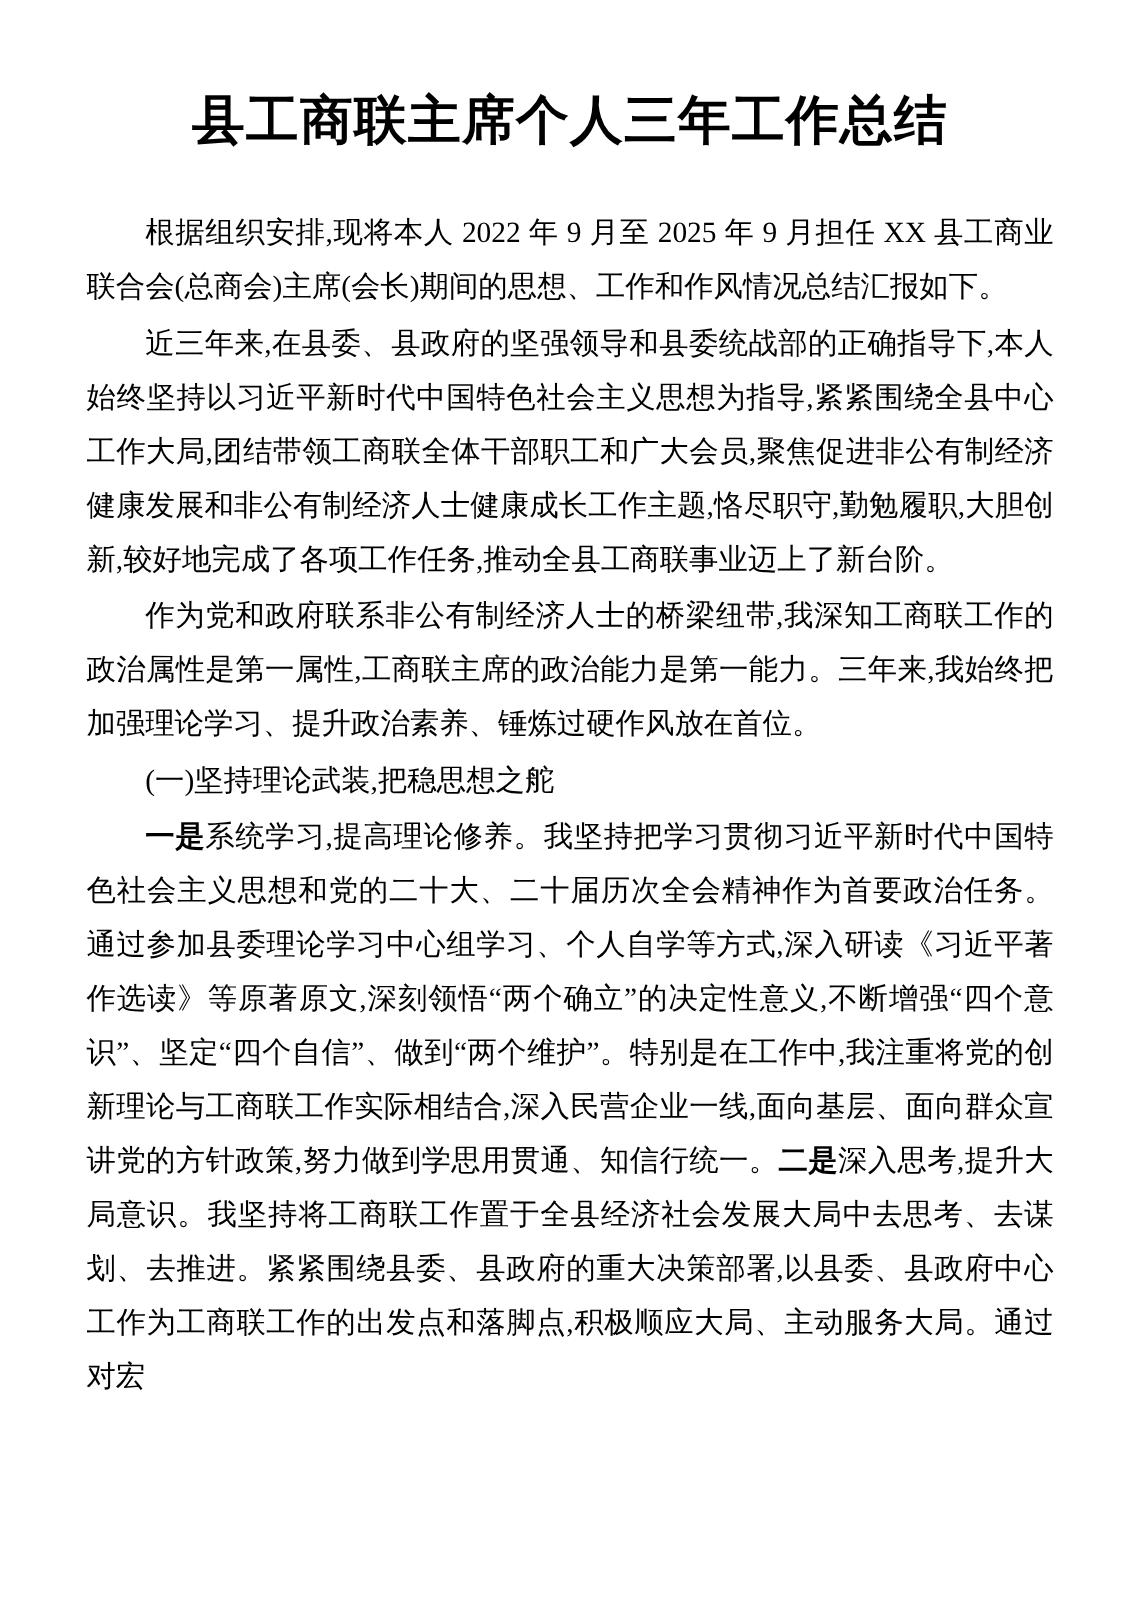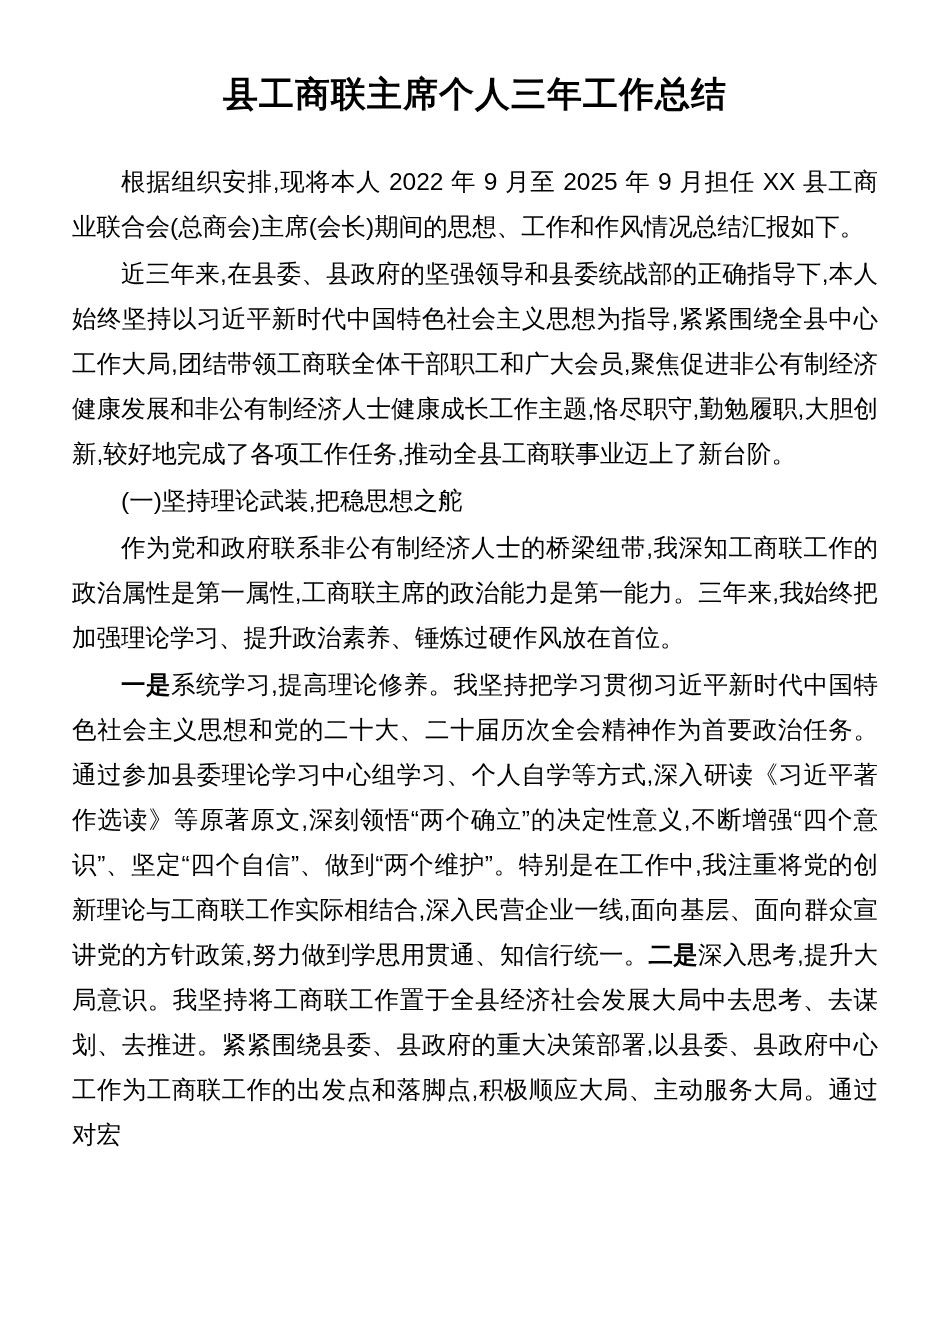--- a/index.html
+++ b/index.html
@@ -18,50 +18,50 @@
     width: 950px;
     height: 1344px;
     box-sizing: border-box;
     padding: 52px 72px 20px 72px;
     background: #ffffff;
   }
   .doc-title {
     text-align: center;
     font-family: "DejaVu Sans", "Liberation Sans", sans-serif;
     font-weight: bold;
-    font-size: 35px;
+    font-size: 44px;
     letter-spacing: 1px;
     line-height: 1.4;
     margin: 18px 0 40px 0;
     color: #000000;
   }
   .para {
     font-size: 24.5px;
     line-height: 45px;
     text-align: justify;
     text-justify: inter-ideograph;
     margin: 0 0 2px 0;
     text-indent: 2em;
     color: #000000;
-    font-family: Liberation Sans, sans-serif;
+    font-family: Liberation Serif, serif;
     font-weight: normal;
   }
   .para.heading-num {
     text-indent: 2em;
   }
   .para b {
     font-weight: bold;
   }
 </style>
 </head>
 <body>
 
 <div class="page">
 
   <h1 class="doc-title">县工商联主席个人三年工作总结</h1>
 
   <p class="para">根据组织安排,现将本人 2022 年 9 月至 2025 年 9 月担任 XX 县工商业联合会(总商会)主席(会长)期间的思想、工作和作风情况总结汇报如下。</p>
   <p class="para">近三年来,在县委、县政府的坚强领导和县委统战部的正确指导下,本人始终坚持以习近平新时代中国特色社会主义思想为指导,紧紧围绕全县中心工作大局,团结带领工商联全体干部职工和广大会员,聚焦促进非公有制经济健康发展和非公有制经济人士健康成长工作主题,恪尽职守,勤勉履职,大胆创新,较好地完成了各项工作任务,推动全县工商联事业迈上了新台阶。</p>
+  <p class="para">作为党和政府联系非公有制经济人士的桥梁纽带,我深知工商联工作的政治属性是第一属性,工商联主席的政治能力是第一能力。三年来,我始终把加强理论学习、提升政治素养、锤炼过硬作风放在首位。</p>
   <p class="para">(一)坚持理论武装,把稳思想之舵</p>
-  <p class="para">作为党和政府联系非公有制经济人士的桥梁纽带,我深知工商联工作的政治属性是第一属性,工商联主席的政治能力是第一能力。三年来,我始终把加强理论学习、提升政治素养、锤炼过硬作风放在首位。</p>
   <p class="para"><b>一是</b>系统学习,提高理论修养。我坚持把学习贯彻习近平新时代中国特色社会主义思想和党的二十大、二十届历次全会精神作为首要政治任务。通过参加县委理论学习中心组学习、个人自学等方式,深入研读《习近平著作选读》等原著原文,深刻领悟“两个确立”的决定性意义,不断增强“四个意识”、坚定“四个自信”、做到“两个维护”。特别是在工作中,我注重将党的创新理论与工商联工作实际相结合,深入民营企业一线,面向基层、面向群众宣讲党的方针政策,努力做到学思用贯通、知信行统一。<b>二是</b>深入思考,提升大局意识。我坚持将工商联工作置于全县经济社会发展大局中去思考、去谋划、去推进。紧紧围绕县委、县政府的重大决策部署,以县委、县政府中心工作为工商联工作的出发点和落脚点,积极顺应大局、主动服务大局。通过对宏</p>
 
 </div>
 
 </body></html>

